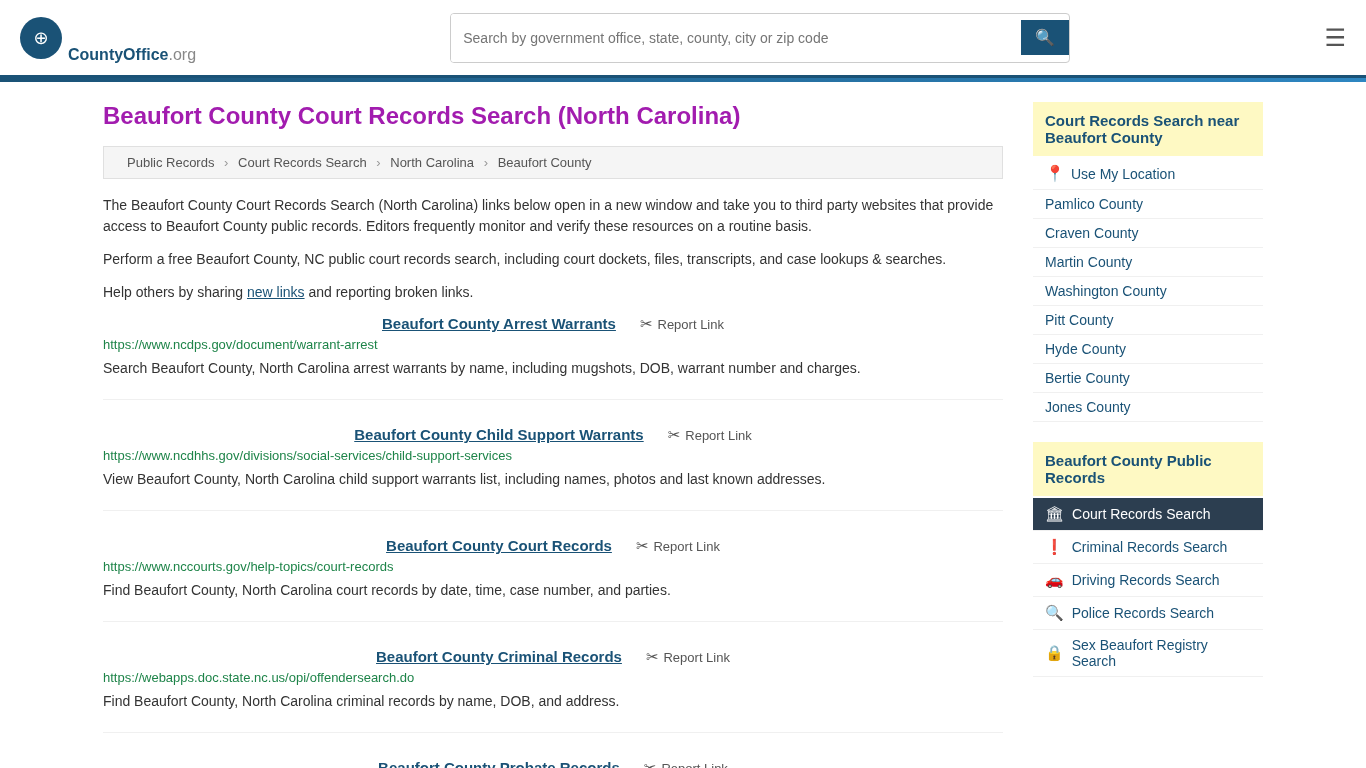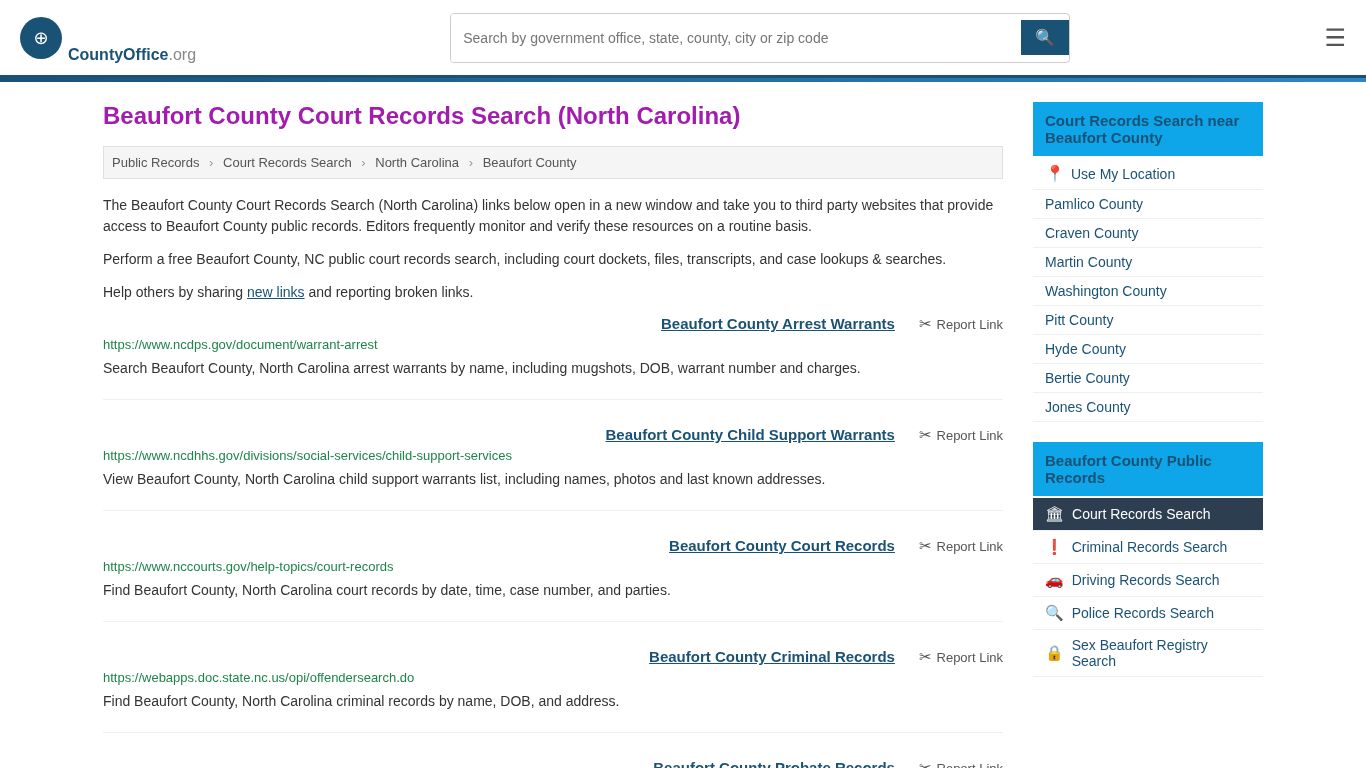--- a/index.html
+++ b/index.html
@@ -93,21 +93,21 @@
       flex: 1;
     }
     .page-title {
       font-size: 24px;
       font-weight: bold;
       color: #a21caf;
       margin-bottom: 16px;
     }
     .breadcrumb {
       background: #f5f5f5;
-      padding: 8px 8px;
+      padding: 8px 23px;
       border: 1px solid #e0e0e0;
       font-size: 13px;
       color: #555;
       margin-bottom: 16px;
     }
     .breadcrumb a {
       color: #555;
       text-decoration: none;
     }
     .breadcrumb .sep { margin: 0 6px; color: #999; }
@@ -123,21 +123,21 @@
     }
 
     
     .result-item {
       margin-bottom: 26px;
       border-bottom: 1px solid #f0f0f0;
       padding-bottom: 20px;
     }
     .result-header {
       display: flex;
-      justify-content: flex-end;
+      justify-content: center;
       align-items: flex-start;
       margin-bottom: 4px;
       gap: 24px;
     }
     .result-title {
       font-size: 15px;
       font-weight: bold;
       color: #1a5276;
       text-decoration: underline;
       cursor: pointer;
@@ -167,21 +167,21 @@
 
     
     .sidebar {
       width: 230px;
       flex-shrink: 0;
     }
     .sidebar-section {
       margin-bottom: 20px;
     }
     .sidebar-header {
-      background: #0ea5e9;
+      background: #fef9c3;
       padding: 10px 12px;
       font-size: 15px;
       font-weight: bold;
       color: #1a5276;
       margin-bottom: 2px;
     }
     .sidebar-link-list {
       list-style: none;
       padding: 0;
     }

